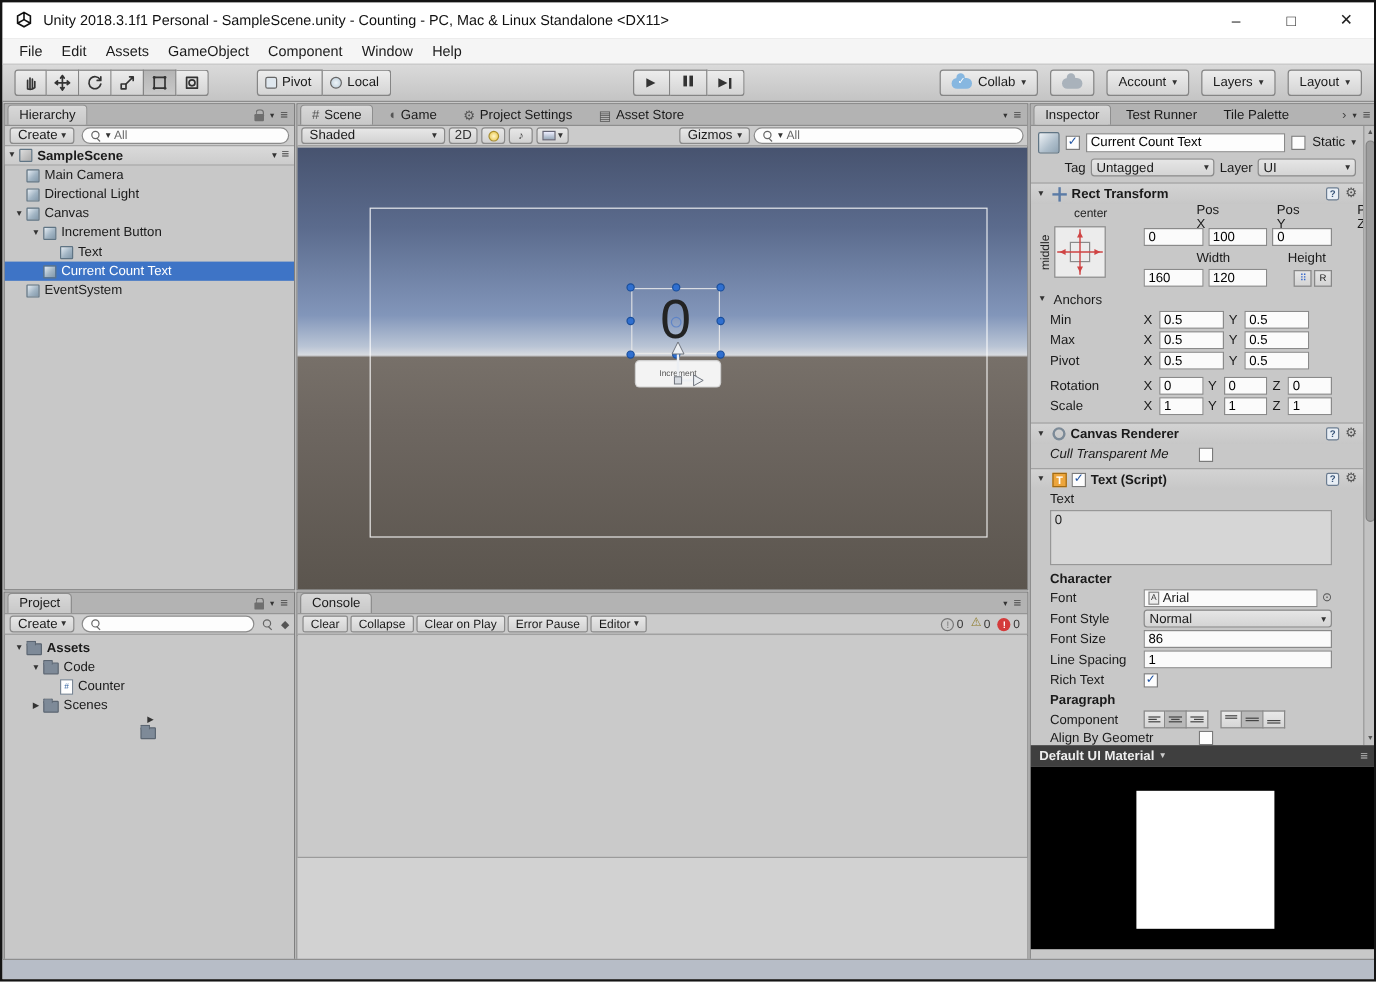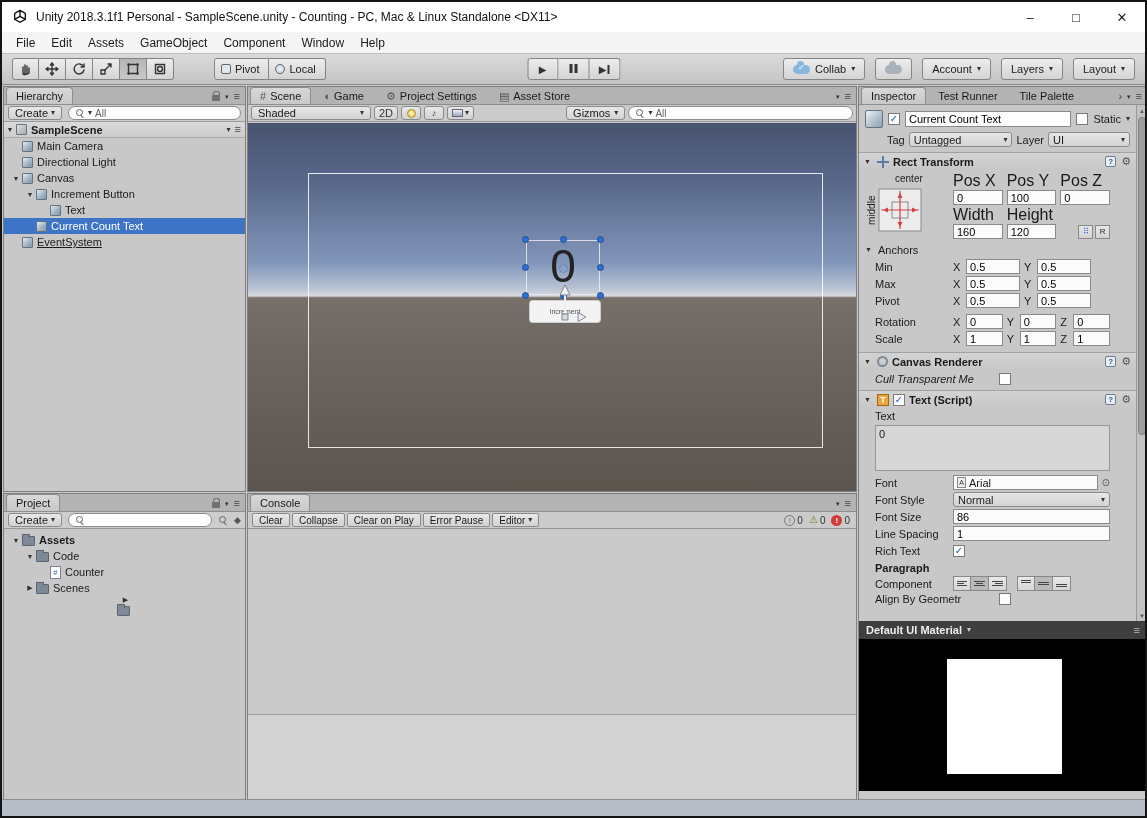--- a/index.html
+++ b/index.html
@@ -132,21 +132,21 @@
   .fix54 { flex:0 0 54px; }
   .sectlabel { font-weight:bold; padding:3px 0 1px 16px; }
   .rt-block { display:flex; padding:3px 26px 2px 6px; gap:4px; }
   .rt-leftcol { width:84px; flex-shrink:0; }
   .rt-center { height:15px; font-size:10px; padding-left:30px; color:#222; }
   .rt-leftrow { display:flex; }
   .rt-middle { writing-mode:vertical-rl; transform:rotate(180deg); font-size:10px; height:44px; width:13px; display:flex; align-items:center; justify-content:center; color:#222; }
   .rt-rightcol { flex:1; display:flex; flex-direction:column; gap:2px; min-width:0; }
   .rt-r { display:flex; gap:4px; height:15px; align-items:center; }
   .rt-r .cell { flex:1; display:flex; min-width:0; gap:2px; }
-  .rt-lbl { flex:1; font-size:16px; }
+  .rt-lbl { flex:1; font-size:11px;margin-left:44px; }
   .mini { width:15px; height:14px; border:1px solid #888; background:linear-gradient(#e6e6e6,#d4d4d4); font-size:8px; display:flex; align-items:center; justify-content:center; }
   .mini.dots { color:#36c; letter-spacing:-1px; }
   .textarea { margin:1px 26px 3px 16px; height:46px; background:#d6d6d6; border:1px solid #979797; font-size:11px; padding:2px 3px; font-family:inherit; resize:none; display:block; width:calc(100% - 42px); color:#222; }
   .font-box { flex:1; min-width:0; height:15px; background:#fbfbfb; border:1px solid #8a8a8a; display:flex; align-items:center; gap:3px; padding:0 3px; }
   .font-a { width:9px; height:11px; border:1px solid #888; background:#eee; font-size:7px; display:flex; align-items:center; justify-content:center; color:#333; }
   .picker { font-size:10px; color:#555; line-height:1; }
   .al-group { display:flex; }
   .al { width:18px; height:15px; border:1px solid #888; border-left:none; background:linear-gradient(#e9e9e9,#d6d6d6); display:flex; flex-direction:column; justify-content:center; gap:1px; padding:3px; }
   .al:first-child { border-left:1px solid #888; }
   .al.active { background:#b9b9b9; }
@@ -337,21 +337,21 @@
       <div class="trow" style="padding-left:34px;">
         <span class="tarrow"></span>
         <span class="cube"></span>
         <span class="tlabel">Text</span>
       </div>
       <div class="trow selected" style="padding-left:20px;">
         <span class="tarrow"></span>
         <span class="cube"></span>
         <span class="tlabel">Current Count Text</span>
       </div>
-      <div class="trow" style="padding-left:6px;text-decoration:underline;">
+      <div class="trow" style="padding-left:6px;">
         <span class="tarrow"></span>
         <span class="cube"></span>
         <span class="tlabel">EventSystem</span>
       </div>
     </div>
   </div>
 
   <div class="panel" style="left:245px; top:84px; width:610px; height:406px;">
     <div class="tabbar">
       <div class="tab">
@@ -708,20 +708,21 @@
         <span class="hicons">
           <span class="book">?</span>
           <span class="gear">⚙</span>
         </span>
       </div>
       <div class="irow" style="height:16px;">
         <span class="ilabel">Text</span>
       </div>
       <textarea class="textarea" style="">0</textarea>
 
+      <div class="sectlabel">Character</div>
       <div class="irow">
         <span class="ilabel">Font</span>
         <div class="font-box">
           <span class="font-a">A</span>
           <span>Arial</span>
         </div>
         <span class="picker">⊙</span>
       </div>
       <div class="irow">
         <span class="ilabel">Font Style</span>

